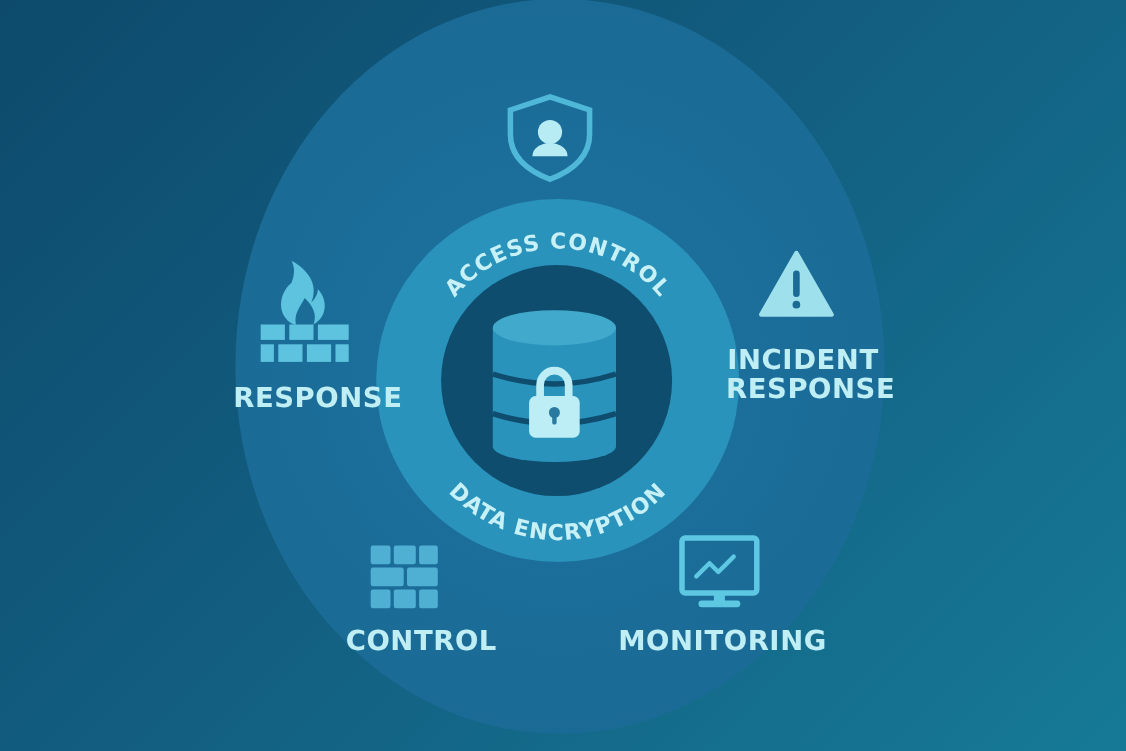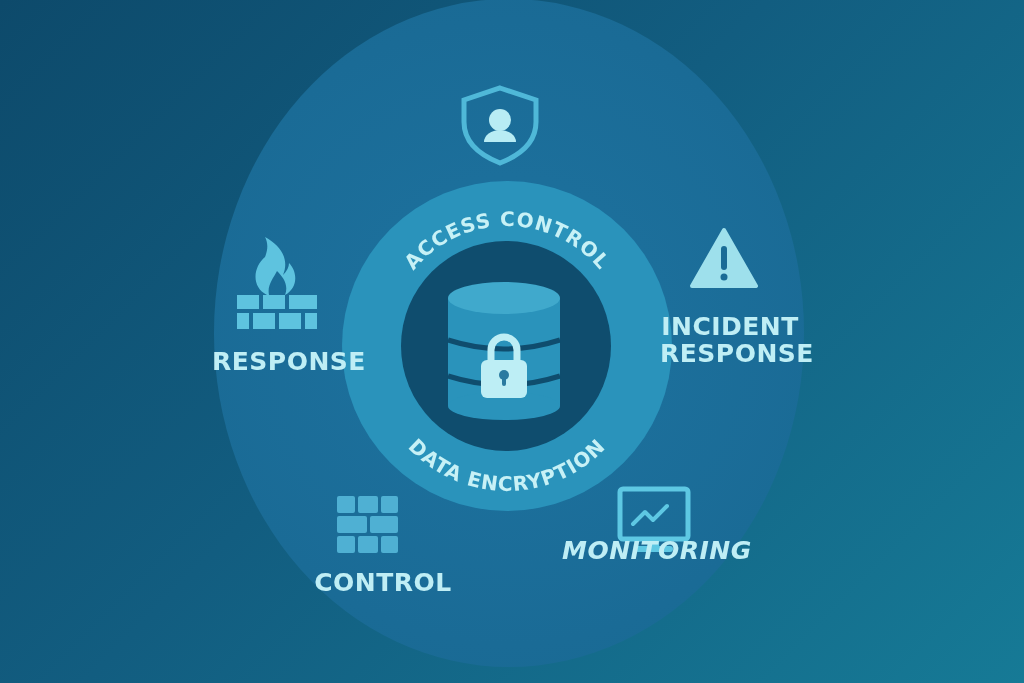--- a/index.html
+++ b/index.html
@@ -103,13 +103,13 @@
   </g>
 </svg>
 <div class="label" style="left:313px;top:569px;width:140px;">CONTROL</div>
 
 <svg class="abs" style="left:617px;top:486px;" width="74" height="68">
   <rect x="3" y="3" width="68" height="50" rx="3" stroke="#5ec8e3" stroke-width="5" fill="none"></rect>
   <polyline points="16,38 28,26 36,34 50,20" stroke="#5ec8e3" stroke-width="4" fill="none" stroke-linecap="round" stroke-linejoin="round"></polyline>
   <rect x="32" y="53" width="10" height="8" fill="#5ec8e3"></rect>
   <rect x="18" y="60" width="38" height="6" rx="3" fill="#5ec8e3"></rect>
 </svg>
-<div class="label" style="left:562px;top:537px;width:154px;font-style:italic;">MONITORING</div>
+<div class="label" style="left:562px;top:569px;width:154px;">MONITORING</div>
 
 </body></html>

